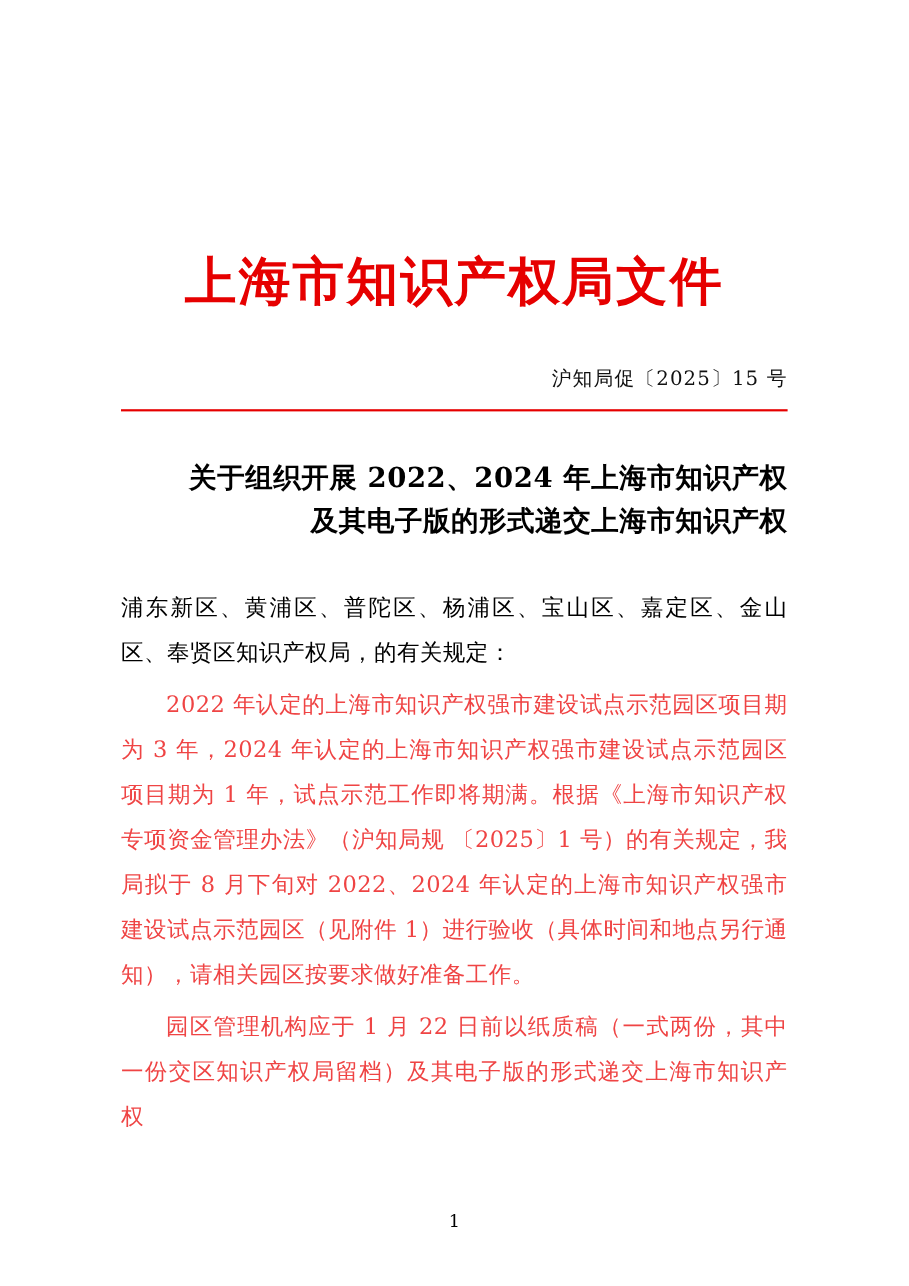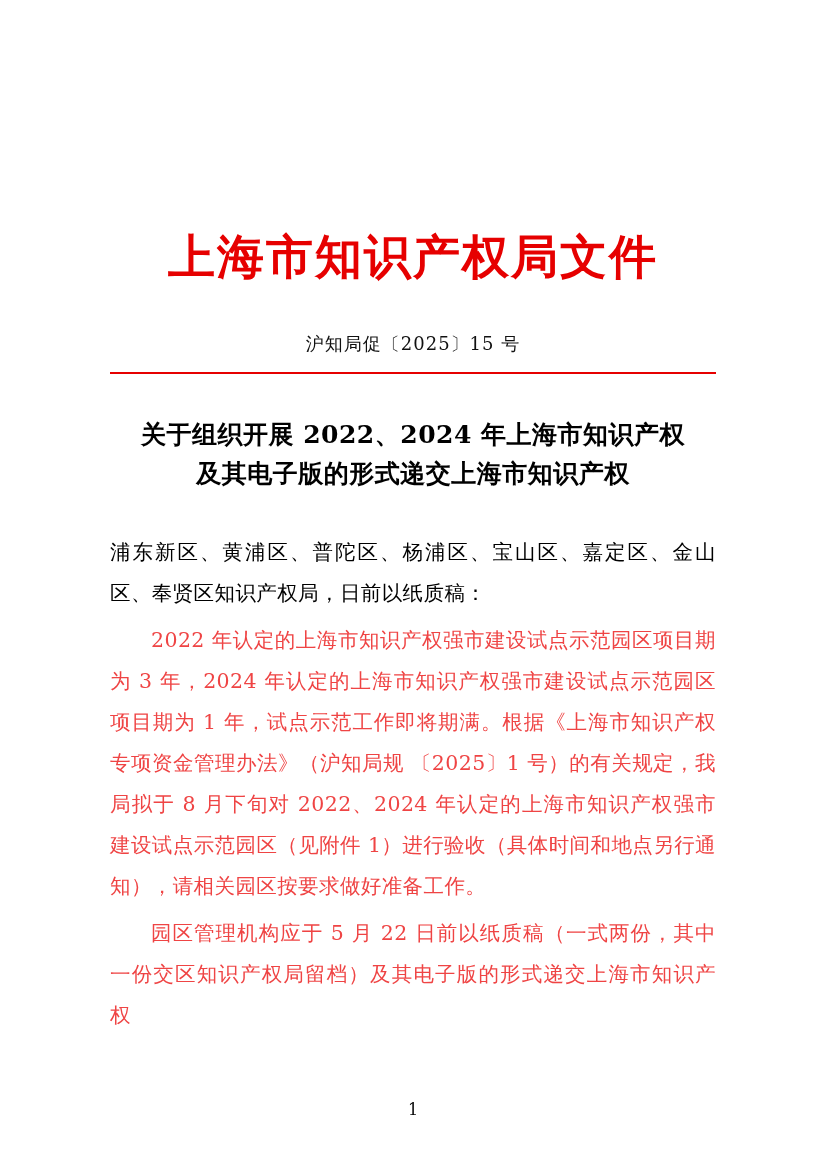--- a/index.html
+++ b/index.html
@@ -27,21 +27,21 @@
     text-align: center;
     color: #e60000;
     font-family: "DejaVu Serif", "Liberation Serif", serif;
     font-weight: bold;
     font-size: 47px;
     letter-spacing: 2px;
     line-height: 1.15;
   }
   .doc-number {
     margin-top: 48px;
-    text-align: center;
+    text-align: right;
     font-size: 18px;
     color: #111111;
     letter-spacing: 1px;
   }
   .red-rule {
     margin-top: 16px;
     height: 2px;
     background: #e60000;
     width: 100%;
   }
@@ -49,20 +49,21 @@
     margin-top: 42px;
     text-align: center;
     font-size: 25px;
     font-weight: bold;
     line-height: 1.55;
     color: #000000;
     letter-spacing: 0.5px;
   }
   .title-line {
     display: block;
+    text-align: right;
   }
   .salutation {
     margin-top: 38px;
     font-size: 20.5px;
     line-height: 2.0;
     color: #000000;
     text-align: justify;
     letter-spacing: 0.4px;
   }
   .para {
@@ -97,23 +98,23 @@
 
     <div class="doc-number">沪知局促〔2025〕15 号</div>
 
     <div class="red-rule"></div>
 
     <div class="title">
       <span class="title-line">关于组织开展 2022、2024 年上海市知识产权</span>
       <span class="title-line">及其电子版的形式递交上海市知识产权</span>
     </div>
 
-    <div class="salutation">浦东新区、黄浦区、普陀区、杨浦区、宝山区、嘉定区、金山区、奉贤区知识产权局，日前以纸质稿：</div>
+    <div class="salutation">浦东新区、黄浦区、普陀区、杨浦区、宝山区、嘉定区、金山区、奉贤区知识产权局，的有关规定：</div>
 
     <div class="para">2022 年认定的上海市知识产权强市建设试点示范园区项目期为 3 年，2024 年认定的上海市知识产权强市建设试点示范园区项目期为 1 年，试点示范工作即将期满。根据《上海市知识产权专项资金管理办法》（沪知局规 〔2025〕1 号）的有关规定，我局拟于 8 月下旬对 2022、2024 年认定的上海市知识产权强市建设试点示范园区（见附件 1）进行验收（具体时间和地点另行通知），请相关园区按要求做好准备工作。</div>
 
-    <div class="para">园区管理机构应于 5 月 22 日前以纸质稿（一式两份，其中一份交区知识产权局留档）及其电子版的形式递交上海市知识产权</div>
+    <div class="para">园区管理机构应于 1 月 22 日前以纸质稿（一式两份，其中一份交区知识产权局留档）及其电子版的形式递交上海市知识产权</div>
 
   </div>
 
   <div class="page-number">1</div>
 
 </div>
 
 </body></html>

